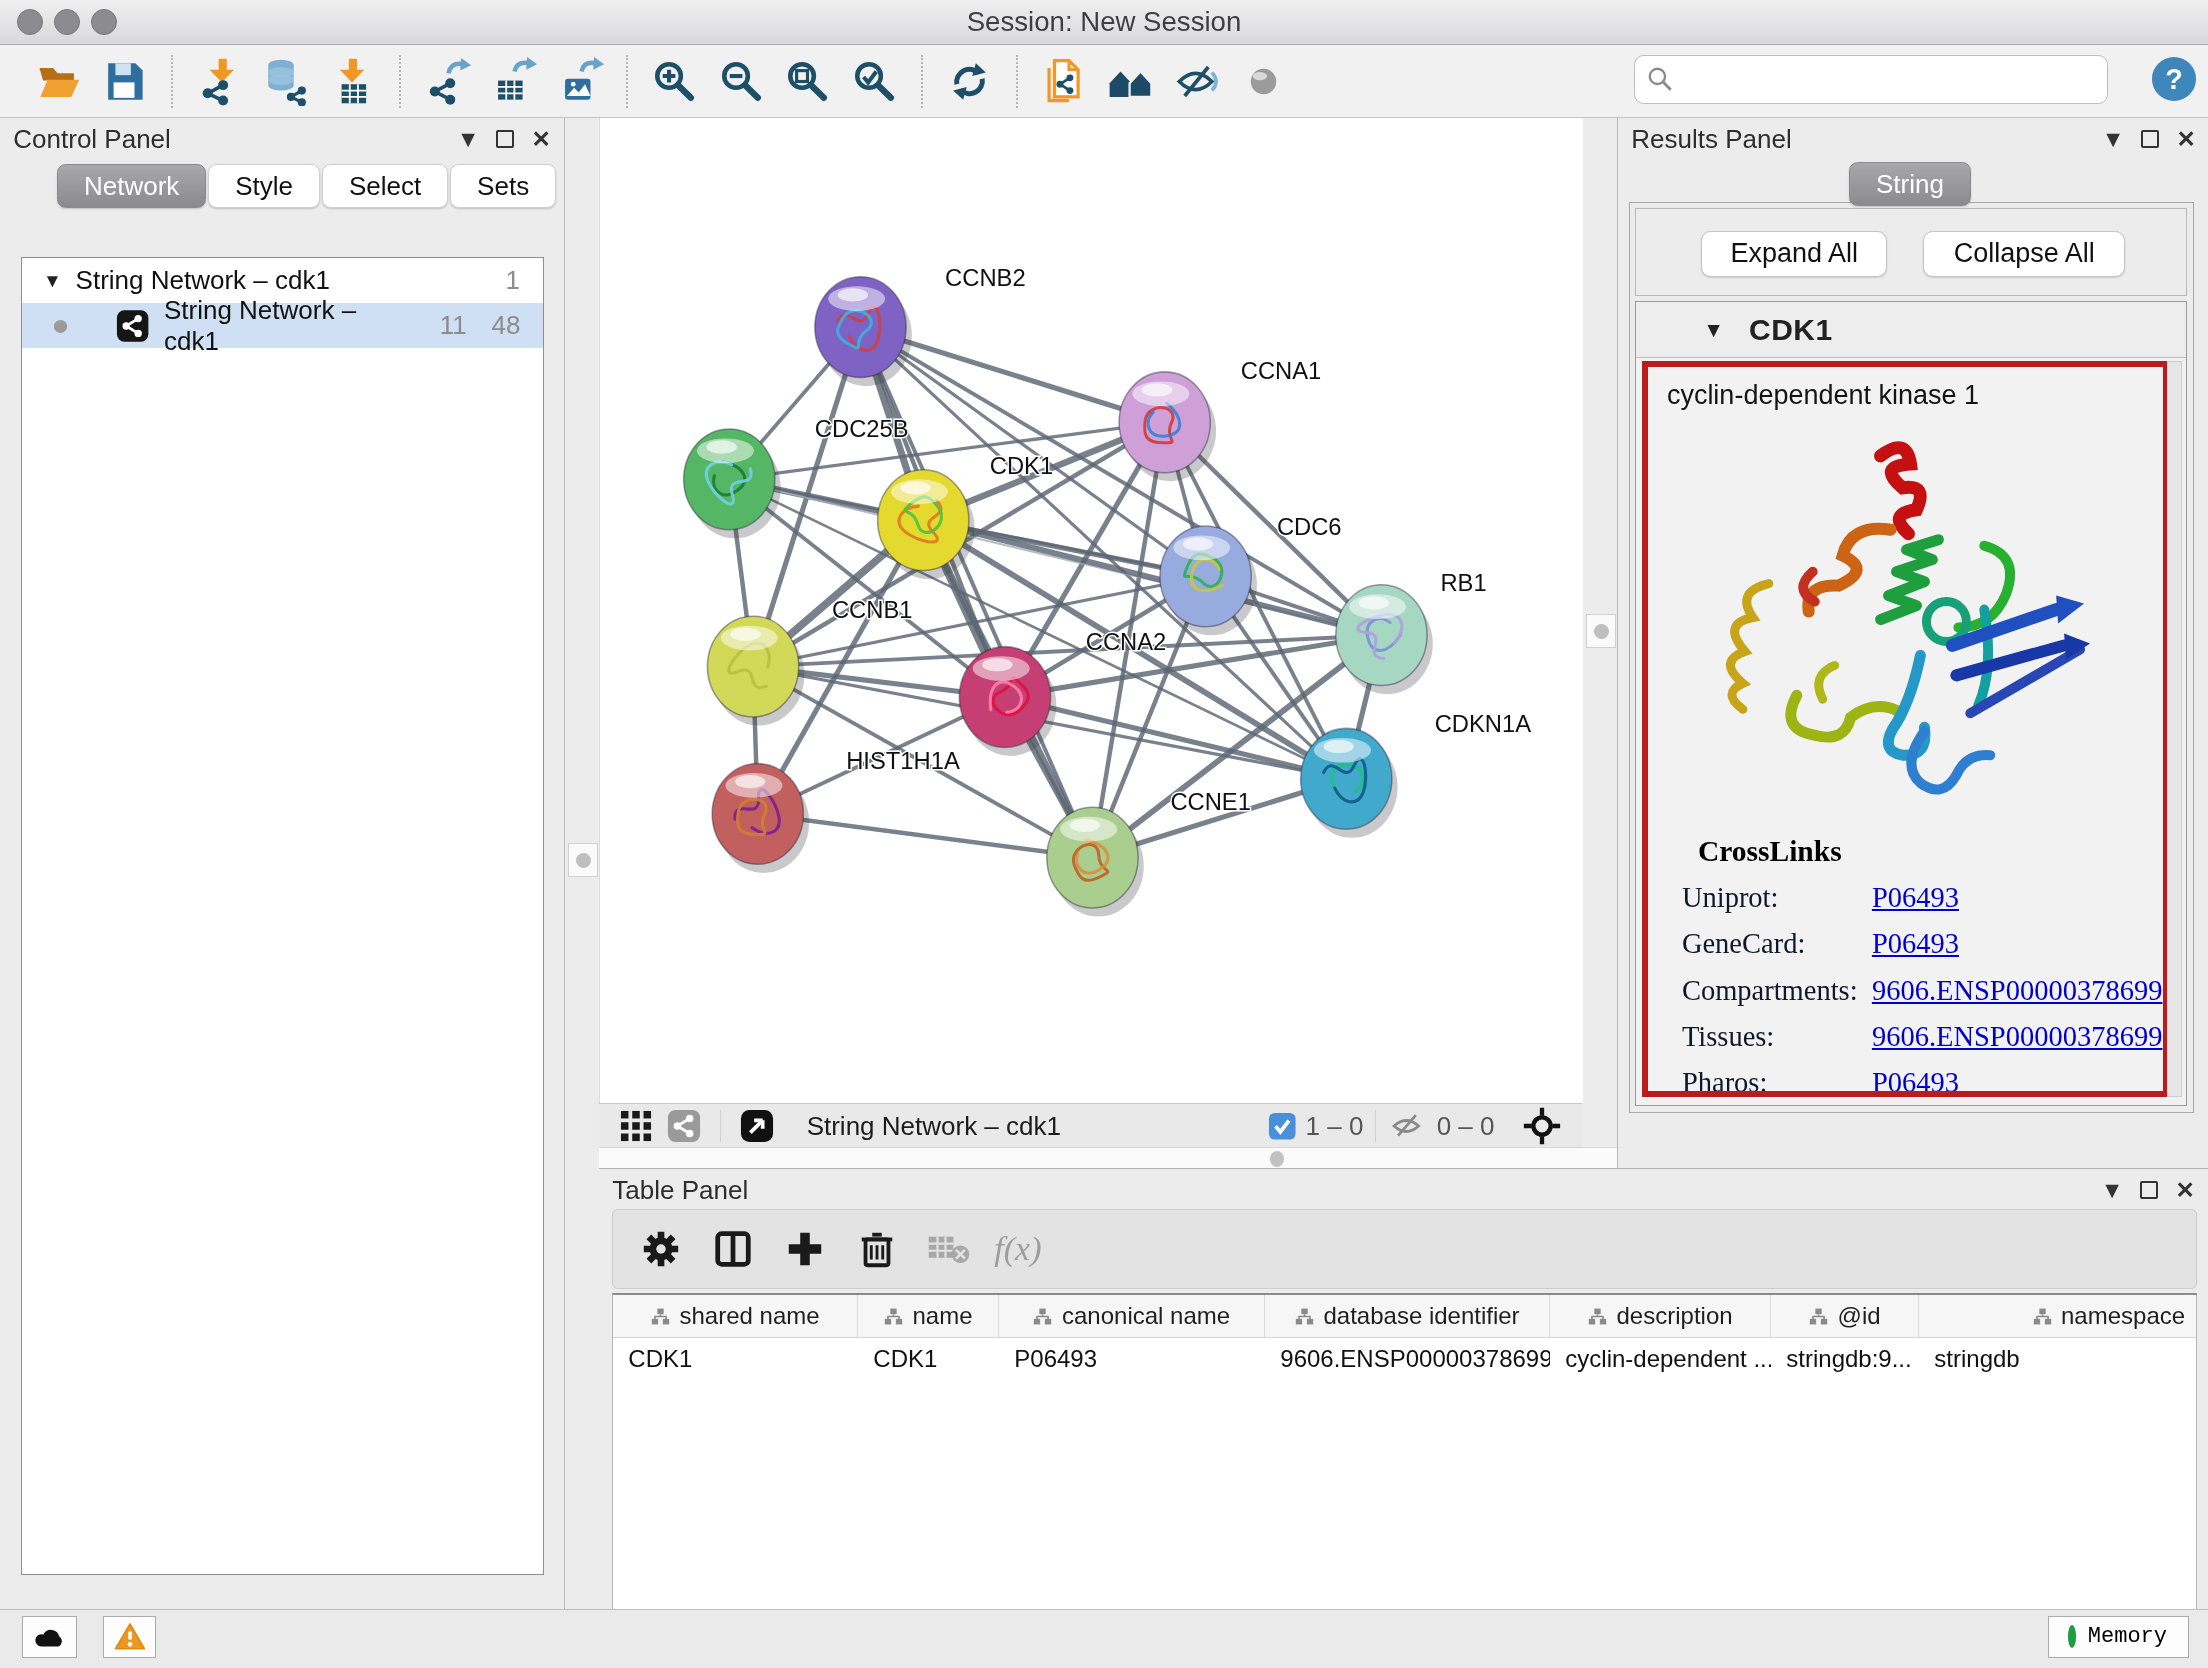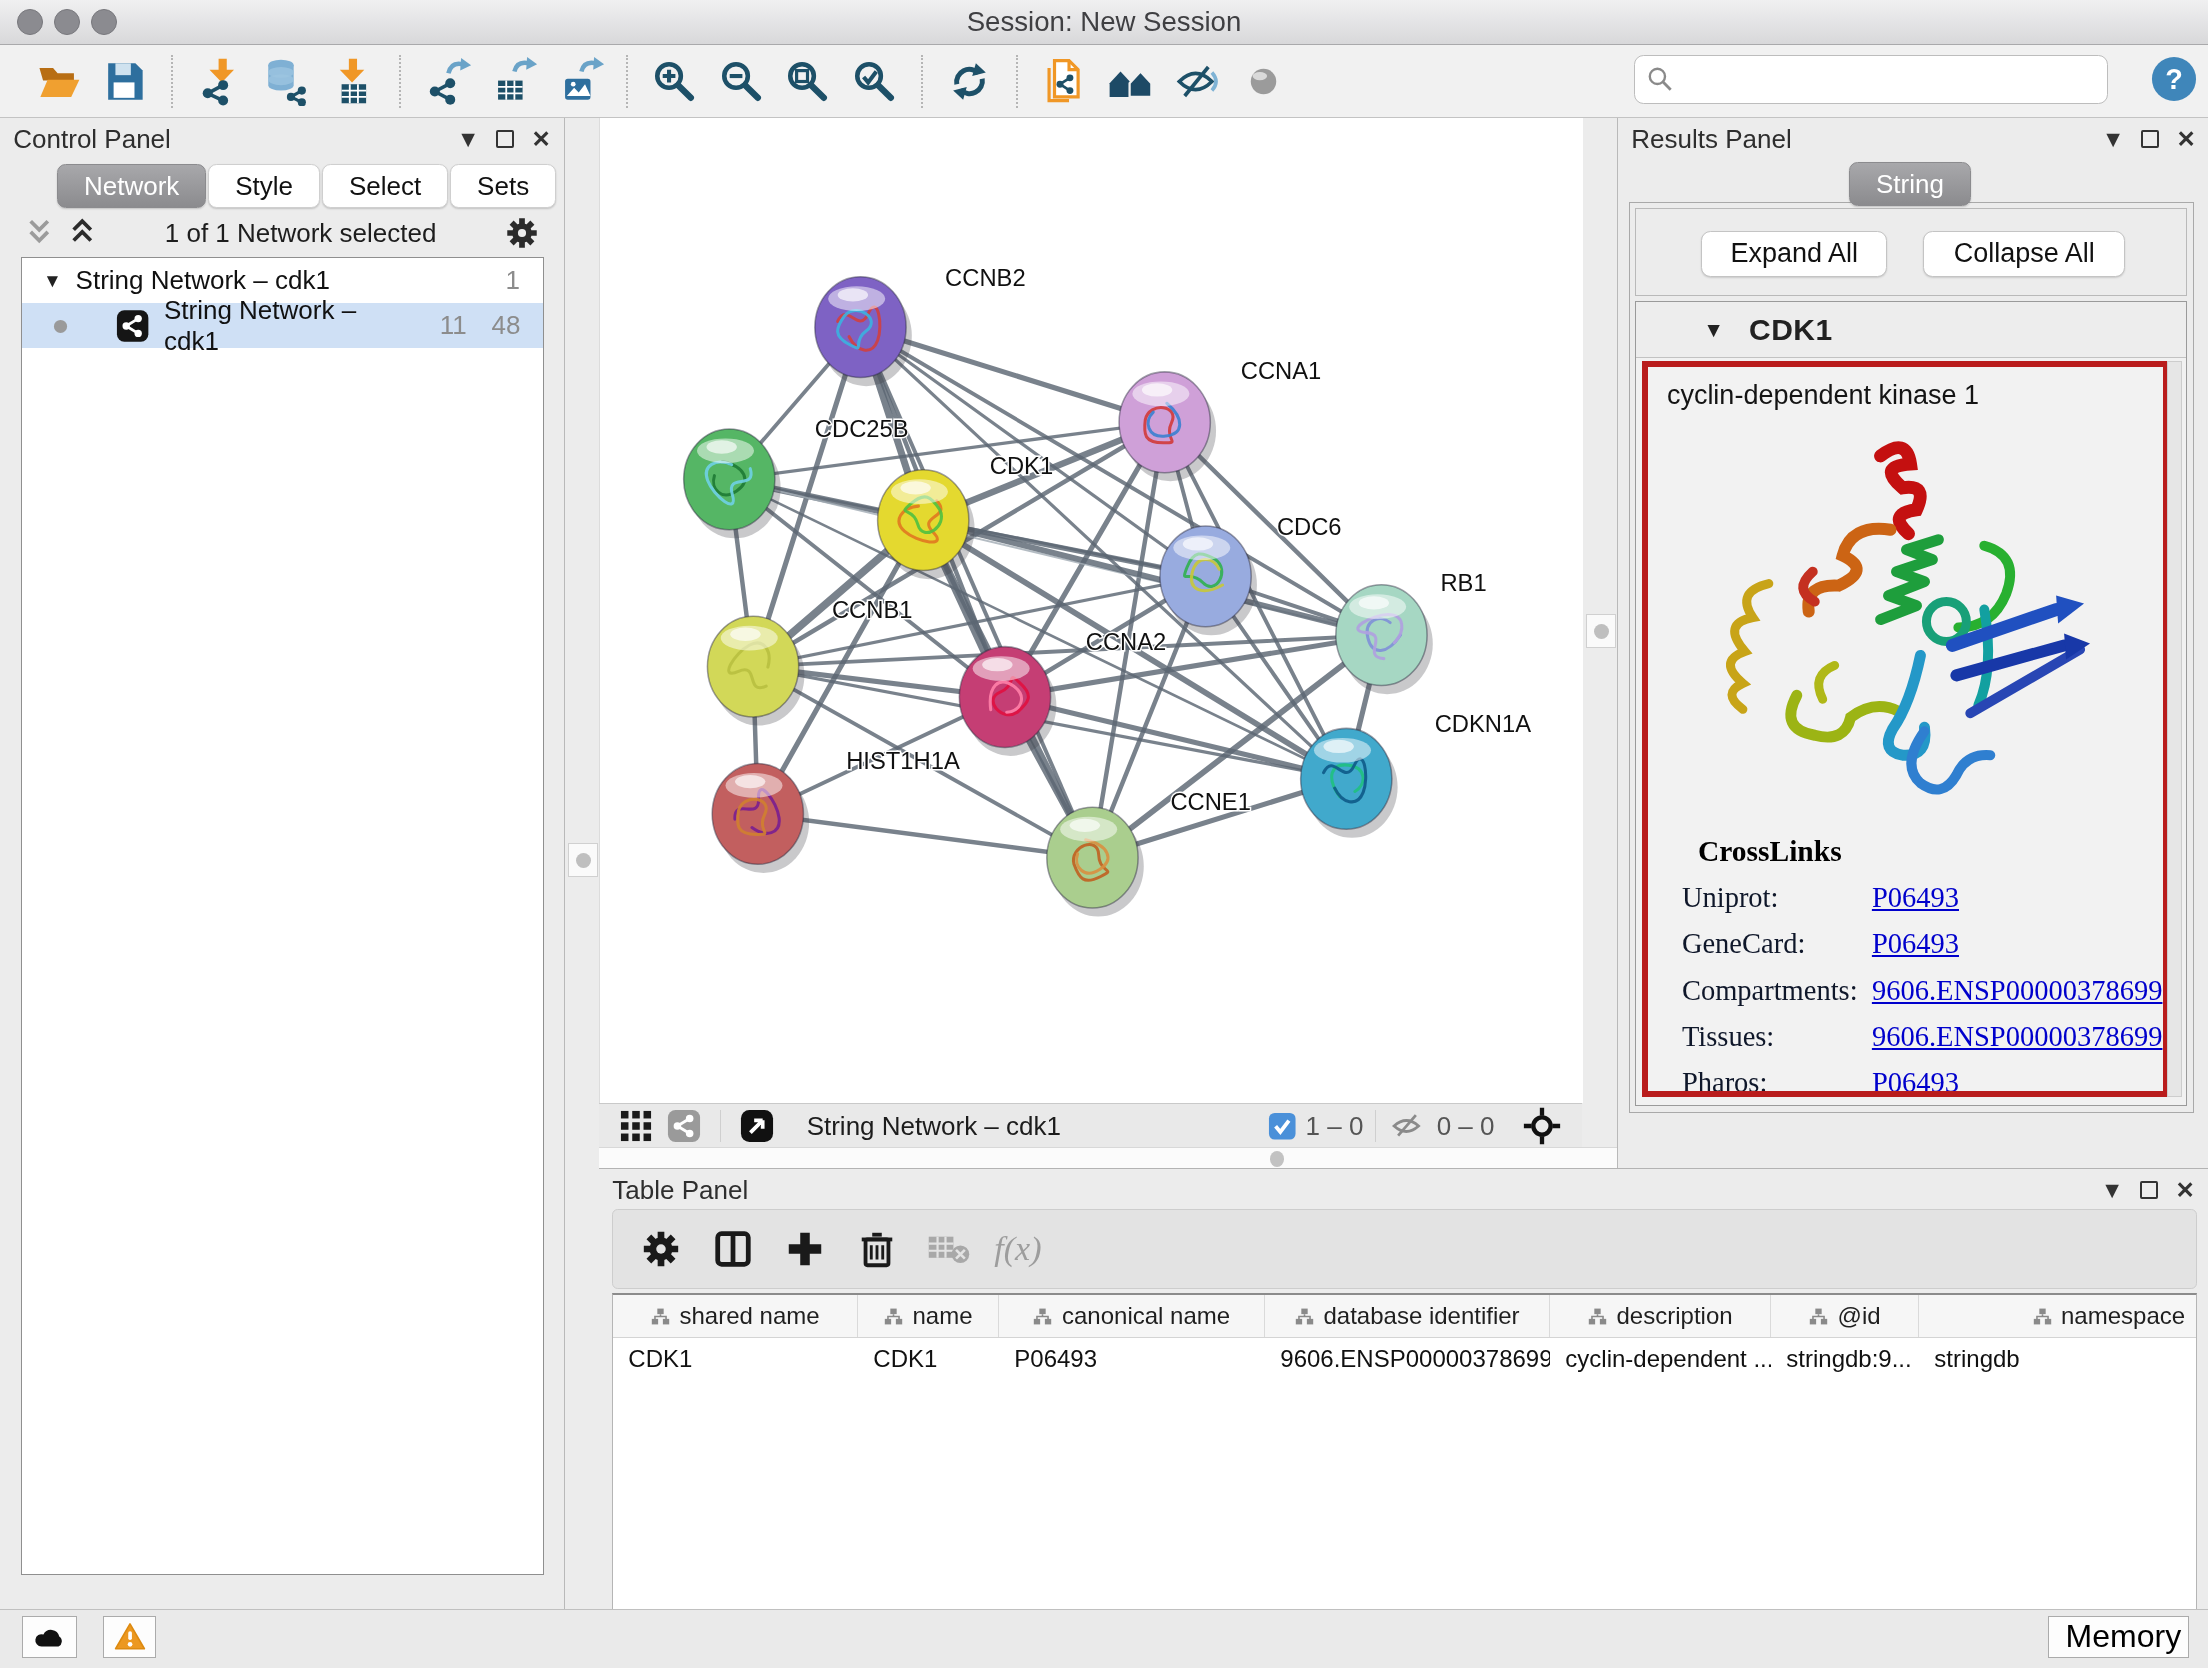--- a/index.html
+++ b/index.html
@@ -93,21 +93,21 @@
   .trowdata{display:flex;height:42px;}
   .td{font-size:24px;color:#111;padding-left:15px;line-height:42px;box-sizing:border-box;flex:0 0 auto;
       white-space:nowrap;overflow:hidden;}
   .tblbottom{height:221px;}
   .tp-tabs{position:absolute;left:523px;top:384px;}
   
   .statusbar{left:0;top:1609px;width:2208px;height:59px;background:#eaeaea;border-top:1.9px solid #c0c0c0;box-sizing:border-box;}
   .sbtn{position:absolute;top:5.7px;height:42px;background:#fdfdfd;border:1.9px solid #ababab;
         display:flex;align-items:center;justify-content:center;box-sizing:border-box;}
   .memdot{width:23px;height:23px;border-radius:50%;margin:0 11.4px 0 13.3px;}
-  .memlbl{font-size:32px;margin-right:15px;}
+  .memlbl{font-size:22px;margin-right:15px;font-family:Liberation Mono, monospace;}
 </style>
 </head>
 <body>
 
 <div class="abs titlebar">
   <span class="tl" style="left:17px"></span>
   <span class="tl" style="left:54px"></span>
   <span class="tl" style="left:91px"></span>
   <div class="win-title">Session: New Session</div>
 </div>
@@ -288,40 +288,20 @@
 
 <div class="abs cpanel">
   <div class="phead">
     <span>Control Panel</span>
     <span class="sp"></span>
     <button class="pbtn">▼</button>
     <button class="pbtn sq"></button>
     <button class="pbtn" style="font-weight:bold">✕</button>
   </div>
   <div class="cp-tabs" id="cp-tabs"><span class="tab active">Network</span><span class="tab">Style</span><span class="tab">Select</span><span class="tab">Sets</span></div>
-  <div class="cp-sub">
-    <button class="nf-ic">
-      <svg width="28.5" height="30" viewBox="0 0 24 28">
-          <path d="M4 3l8 8 8-8M4 13l8 8 8-8" stroke="#9b9b9b" stroke-width="3.5" fill="none"></path>
-        </svg>
-      </button>
-    <button class="nf-ic">
-      <svg width="28.5" height="30" viewBox="0 0 24 28">
-          <path d="M4 11l8-8 8 8M4 21l8-8 8 8" stroke="#2b2b2b" stroke-width="3.5" fill="none"></path>
-        </svg>
-      </button>
-    <span class="summary">1 of 1 Network selected</span>
-    <button class="nf-ic">
-      <svg width="36" height="36" viewBox="0 0 44 44">
-          <path d="M22 4v8M22 32v8M4 22h8M32 22h8M9.3 9.3l5.7 5.7M29 29l5.7 5.7M34.7 9.3L29 15M15 29l-5.7 5.7" stroke="#2b2b2b" stroke-width="7"></path>
-          <circle cx="22" cy="22" r="12" fill="#2b2b2b"></circle>
-          <circle cx="22" cy="22" r="5" fill="#ececec"></circle>
-        </svg>
-      </button>
-  </div>
   <div class="treebox">
     <div class="trow">
       <span class="expander">▼</span>
       <span>String Network – cdk1</span>
       <span style="flex:1"></span>
       <span class="cnt">1</span>
       <span style="width:23px"></span>
     </div>
     <div class="trow selected">
       <span style="width:32px"></span>

